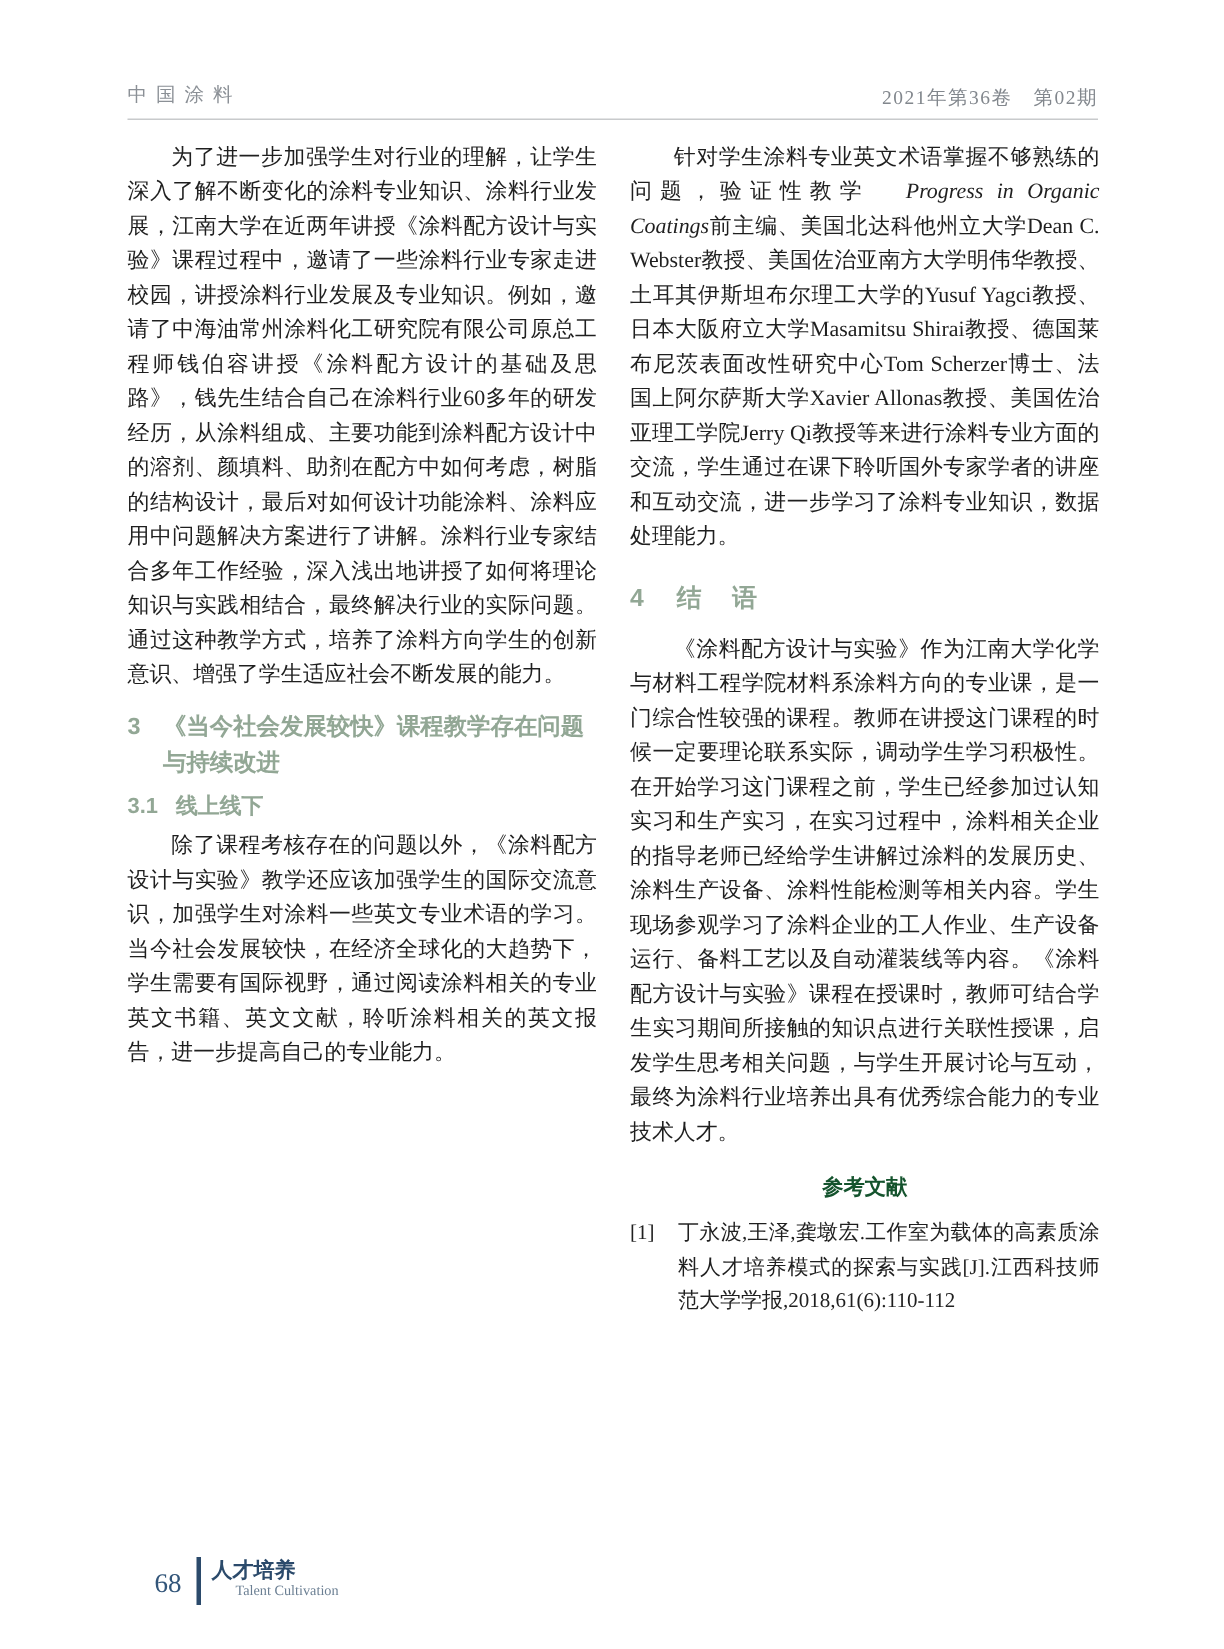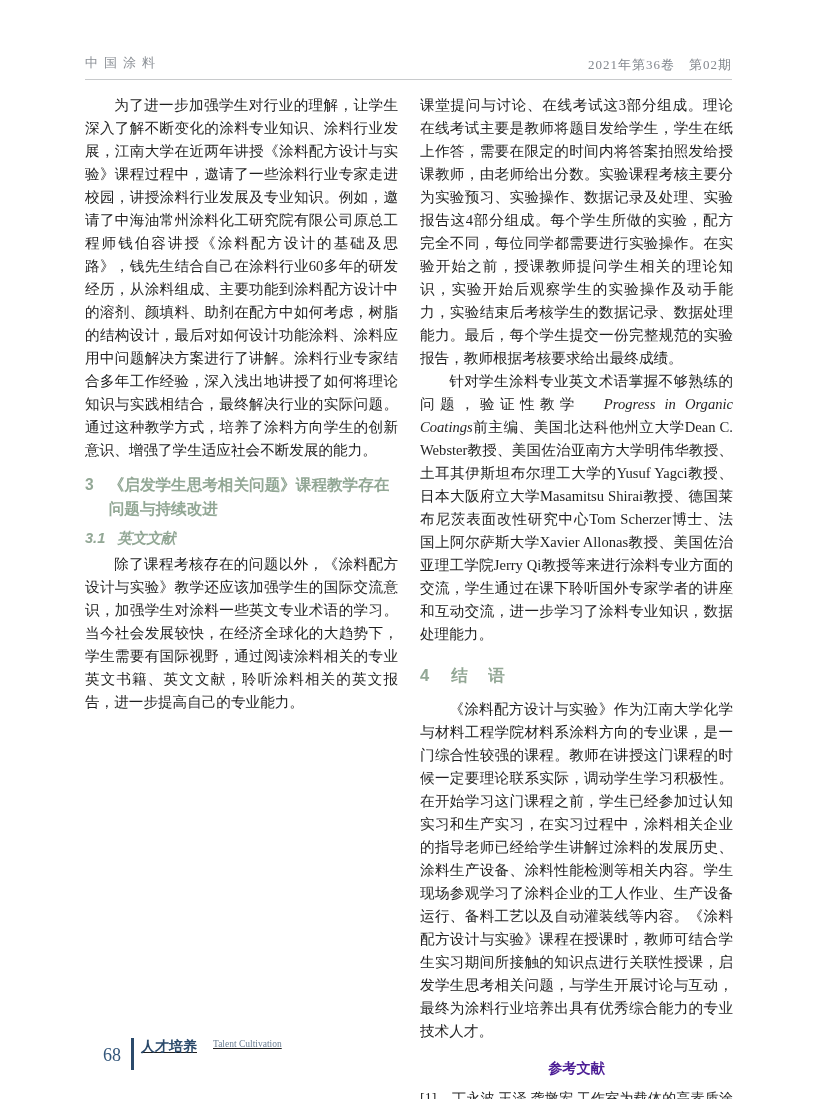--- a/index.html
+++ b/index.html
@@ -43,35 +43,34 @@
     font-weight:bold;font-size:15.6px;line-height:24px;
     color:#92a795;text-align:left;
     margin:11px 0 6px 0;
   }
   .h3{
     display:flex;gap:12px;
     font-family:"Liberation Sans","DejaVu Sans",sans-serif;
     font-weight:bold;font-size:14.6px;line-height:23px;
     color:#92a795;text-align:left;
     margin:3px 0 3px 0;
-    font-style:italic;
   }
   .h2 .num,.h3 .num{flex:0 0 auto;}
   .h4{
     display:flex;gap:20px;
     font-family:"Liberation Sans","DejaVu Sans",sans-serif;
     font-weight:bold;font-size:16.5px;line-height:26px;
     color:#92a795;text-align:left;letter-spacing:2px;
     margin:16px 0 10px 0;
   }
   
   .ref-head{
     text-align:center;font-weight:bold;font-size:14.2px;
     font-family:"Liberation Sans","DejaVu Sans",sans-serif;
-    color:#4c1d95;margin:14px 0 8px 0;
+    color:#14532d;margin:14px 0 8px 0;
   }
   .ref-item{
     display:flex;
     font-size:14px;line-height:22.5px;
     margin-bottom:1px;
   }
   .ref-label{flex:0 0 32px;}
   .ref-text{flex:1;text-align:justify;}
   
   .footer{
@@ -79,21 +78,21 @@
     display:flex;align-items:flex-start;
   }
   .page-num{
     font-size:18px;color:#33567a;line-height:34px;
     font-family:"Liberation Serif","DejaVu Serif",serif;
     padding-right:10px;
   }
   .foot-divider{
     width:3px;height:32px;background:#2b4a6b;margin-right:7px;
   }
-  .foot-text{display:flex;flex-direction:row;text-decoration:underline;}
+  .foot-text{display:flex;flex-direction:column;}
   .foot-cn{
     font-family:"Liberation Sans","DejaVu Sans",sans-serif;
     font-weight:bold;font-size:14px;color:#2b4a6b;line-height:17px;
   }
   .foot-en{
     font-size:9.5px;color:#6b7f93;line-height:13px;
     font-family:"Liberation Serif","DejaVu Serif",serif;
     margin-left:16px;
   }
 </style>
@@ -104,34 +103,33 @@
 
   <div class="hdr-left">中国涂料</div>
   <div class="hdr-right">2021年第36卷　第02期</div>
   <div class="hdr-rule"></div>
 
   <div class="col col-left">
     <p class="ind">为了进一步加强学生对行业的理解，让学生深入了解不断变化的涂料专业知识、涂料行业发展，江南大学在近两年讲授《涂料配方设计与实验》课程过程中，邀请了一些涂料行业专家走进校园，讲授涂料行业发展及专业知识。例如，邀请了中海油常州涂料化工研究院有限公司原总工程师钱伯容讲授《涂料配方设计的基础及思路》，钱先生结合自己在涂料行业60多年的研发经历，从涂料组成、主要功能到涂料配方设计中的溶剂、颜填料、助剂在配方中如何考虑，树脂的结构设计，最后对如何设计功能涂料、涂料应用中问题解决方案进行了讲解。涂料行业专家结合多年工作经验，深入浅出地讲授了如何将理论知识与实践相结合，最终解决行业的实际问题。通过这种教学方式，培养了涂料方向学生的创新意识、增强了学生适应社会不断发展的能力。</p>
 
     <div class="h2">
       <span class="num">3</span>
-      <span>《启发学生思考相关问题》课程教学存在问题与持续改进</span>
+      <span>《当今社会发展较快》课程教学存在问题与持续改进</span>
     </div>
 
     <div class="h3">
       <span class="num">3.1</span>
-      <span>英文文献</span>
+      <span>线上线下</span>
     </div>
 
     <p class="ind">除了课程考核存在的问题以外，《涂料配方设计与实验》教学还应该加强学生的国际交流意识，加强学生对涂料一些英文专业术语的学习。当今社会发展较快，在经济全球化的大趋势下，学生需要有国际视野，通过阅读涂料相关的专业英文书籍、英文文献，聆听涂料相关的英文报告，进一步提高自己的专业能力。</p>
 
   </div>
 
   <div class="col col-right">
-    <p>课堂提问与讨论、在线考试这3部分组成。理论在线考试主要是教师将题目发给学生，学生在纸上作答，需要在限定的时间内将答案拍照发给授课教师，由老师给出分数。实验课程考核主要分为实验预习、实验操作、数据记录及处理、实验报告这4部分组成。每个学生所做的实验，配方完全不同，每位同学都需要进行实验操作。在实验开始之前，授课教师提问学生相关的理论知识，实验开始后观察学生的实验操作及动手能力，实验结束后考核学生的数据记录、数据处理能力。最后，每个学生提交一份完整规范的实验报告，教师根据考核要求给出最终成绩。</p>
     <p class="ind"><span>针对学生涂料专业英文术语掌握不够熟练的问题，验证性教学</span><span class="itl">Progress in Organic Coatings</span><span>前主编、美国北达科他州立大学Dean C. Webster教授、美国佐治亚南方大学明伟华教授、土耳其伊斯坦布尔理工大学的Yusuf Yagci教授、日本大阪府立大学Masamitsu Shirai教授、德国莱布尼茨表面改性研究中心Tom Scherzer博士、法国上阿尔萨斯大学Xavier Allonas教授、美国佐治亚理工学院Jerry Qi教授等来进行涂料专业方面的交流，学生通过在课下聆听国外专家学者的讲座和互动交流，进一步学习了涂料专业知识，数据处理能力。</span></p>
 
     <div class="h4">
       <span class="num">4</span>
       <span>结　语</span>
     </div>
 
     <p class="ind">《涂料配方设计与实验》作为江南大学化学与材料工程学院材料系涂料方向的专业课，是一门综合性较强的课程。教师在讲授这门课程的时候一定要理论联系实际，调动学生学习积极性。在开始学习这门课程之前，学生已经参加过认知实习和生产实习，在实习过程中，涂料相关企业的指导老师已经给学生讲解过涂料的发展历史、涂料生产设备、涂料性能检测等相关内容。学生现场参观学习了涂料企业的工人作业、生产设备运行、备料工艺以及自动灌装线等内容。《涂料配方设计与实验》课程在授课时，教师可结合学生实习期间所接触的知识点进行关联性授课，启发学生思考相关问题，与学生开展讨论与互动，最终为涂料行业培养出具有优秀综合能力的专业技术人才。</p>
 
     <div class="ref-head">参考文献</div>

